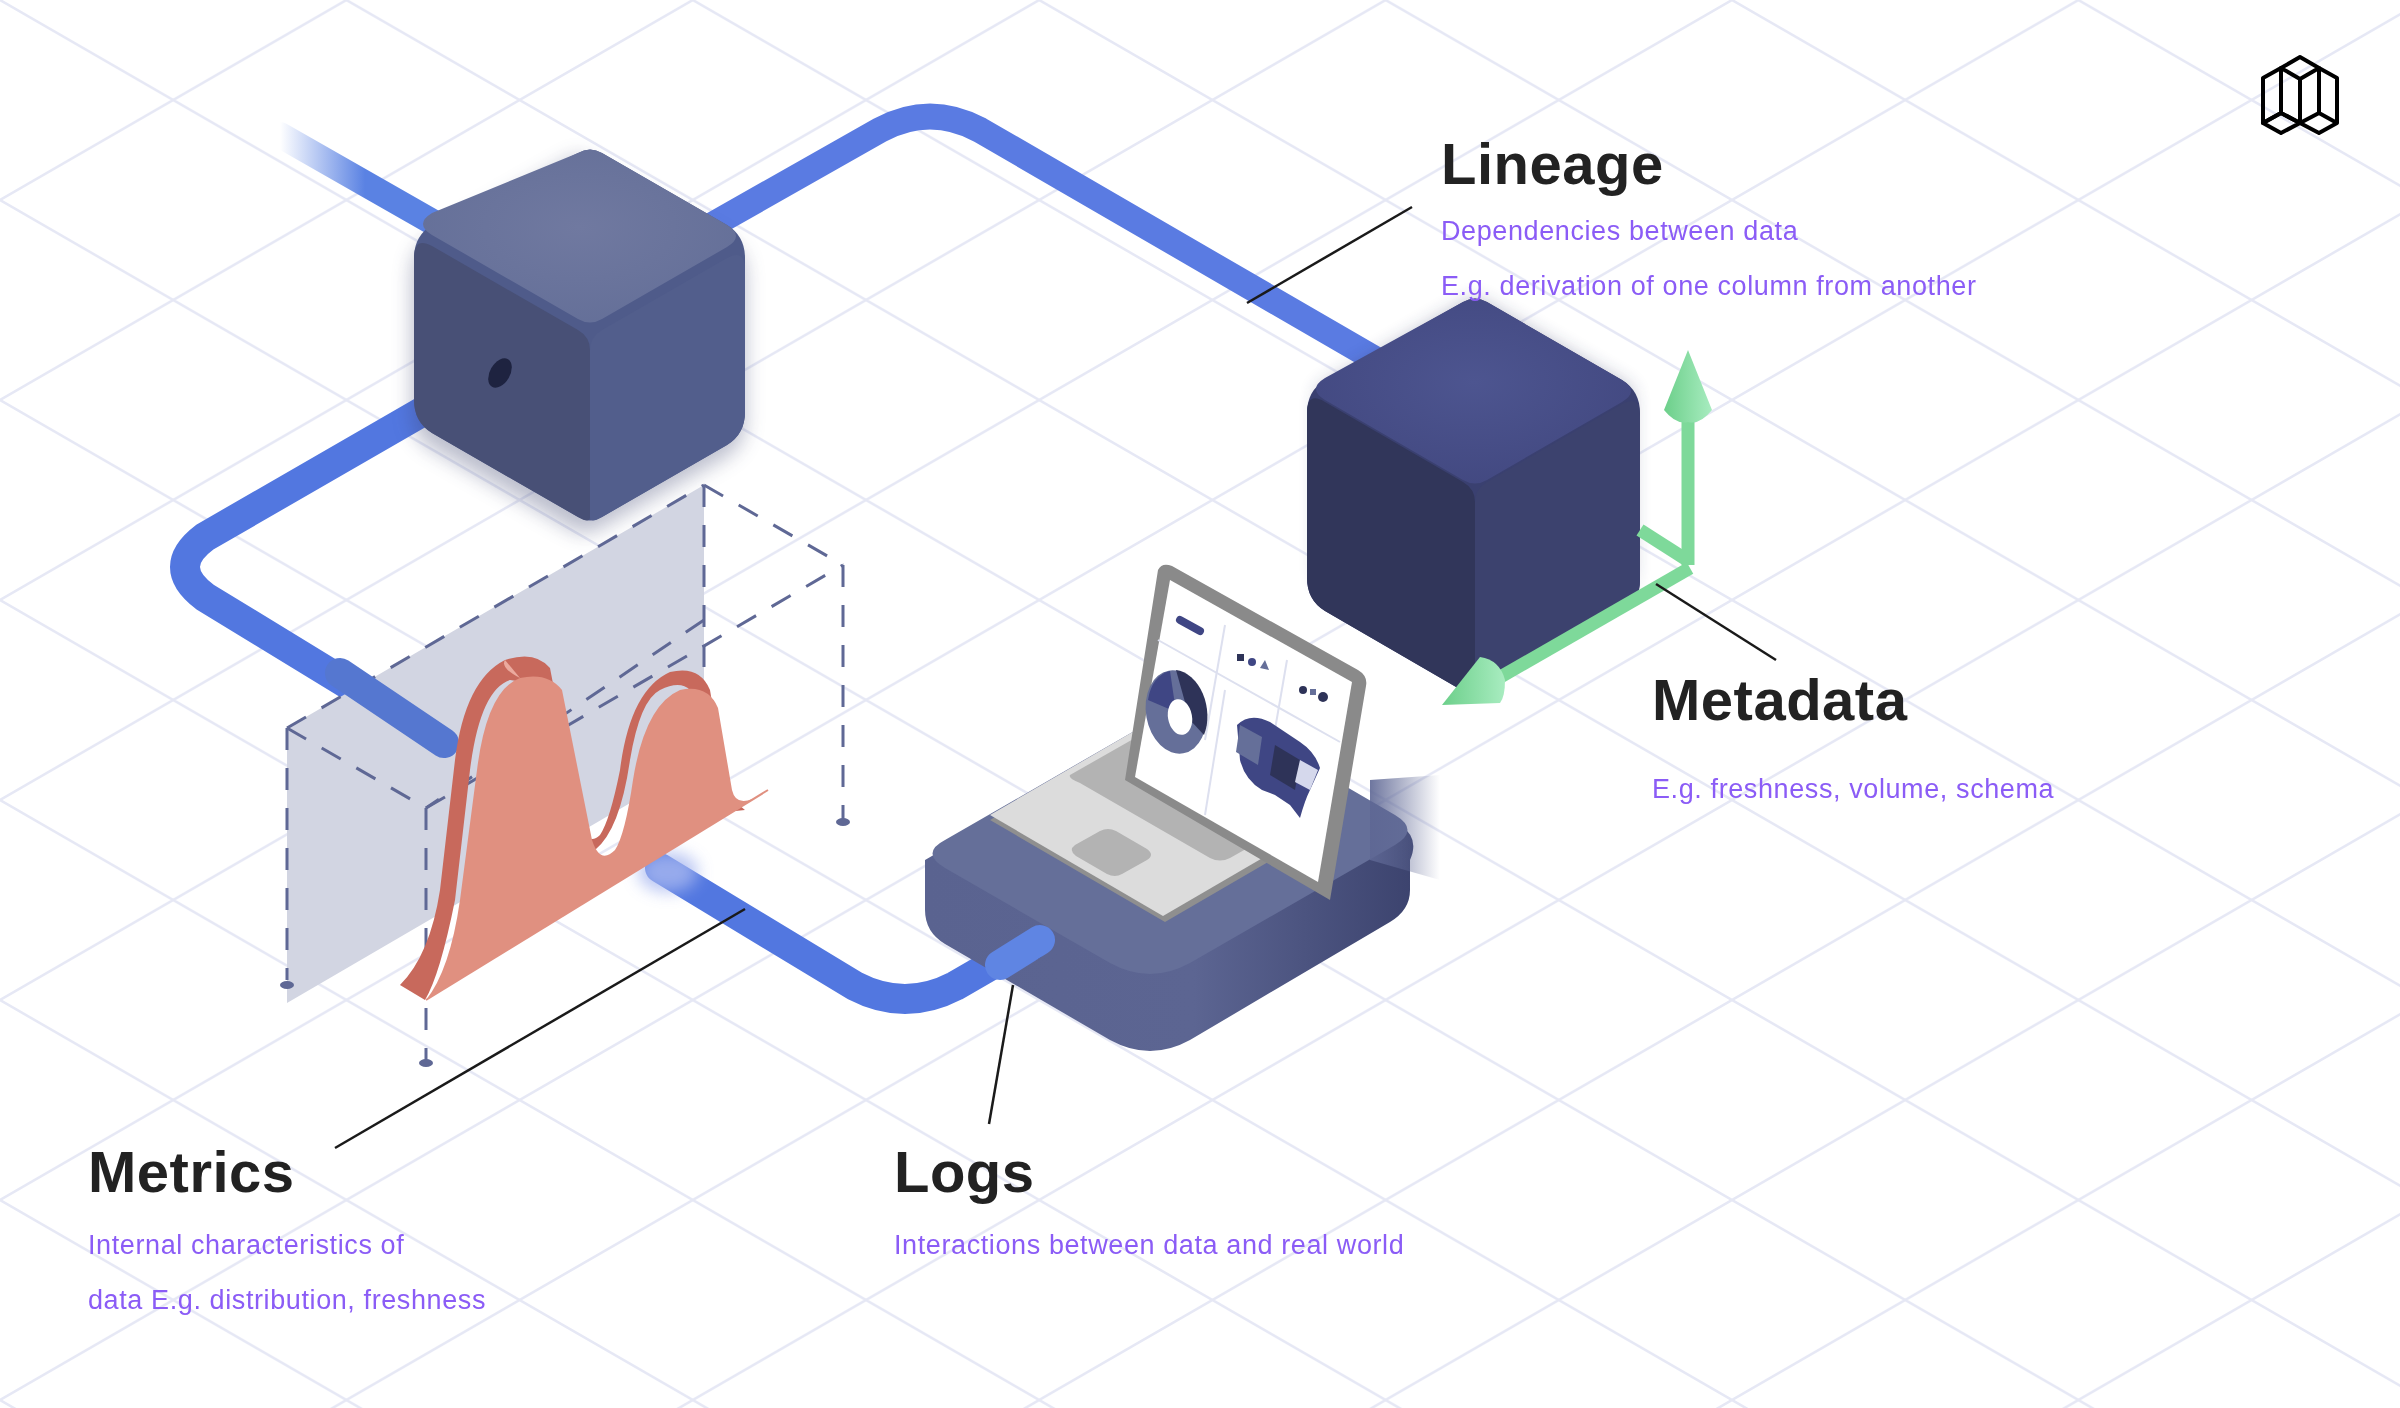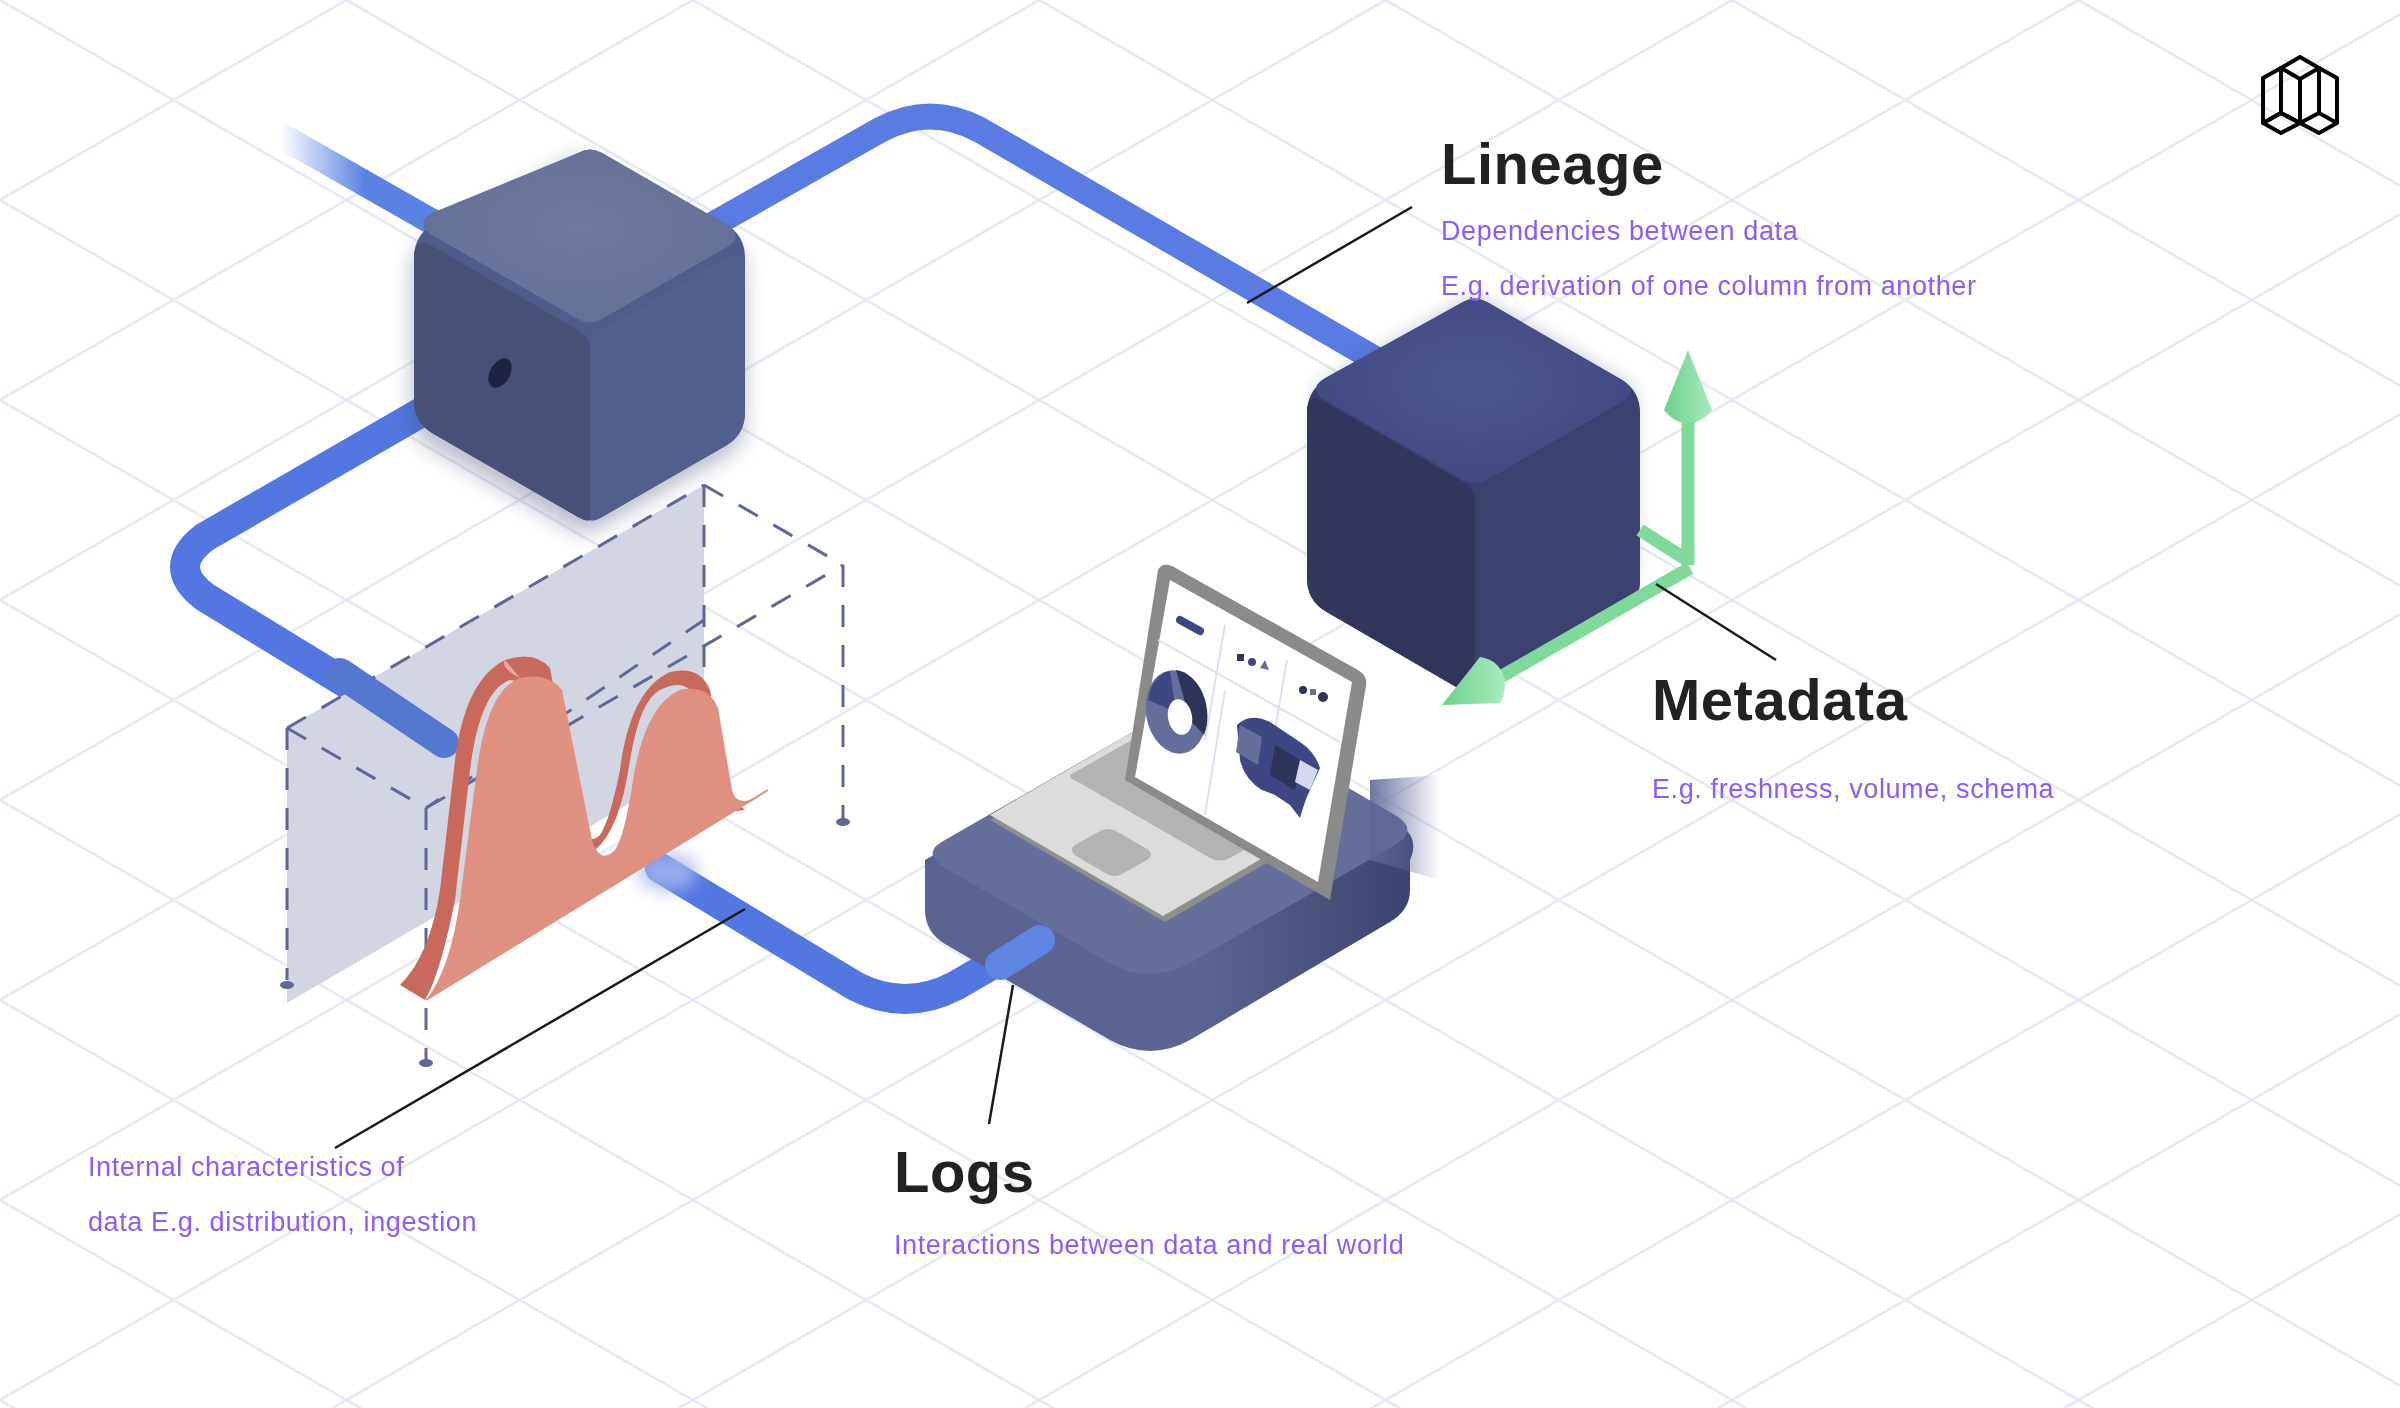--- a/index.html
+++ b/index.html
@@ -194,20 +194,21 @@
   <p>Dependencies between data</p>
   <p class="ex">E.g. derivation of one column from another</p>
 </div>
 
 <div class="label" id="lbl-metadata">
   <h2>Metadata</h2>
   <p class="ex">E.g. freshness, volume, schema</p>
 </div>
 
 <div class="label" id="lbl-metrics">
+  <h2>Metrics</h2>
   <p>Internal characteristics of</p>
-  <p><span>data</span> <span class="ex">E.g. distribution, ingestion</span></p>
+  <p><span>data</span> <span class="ex">E.g. distribution, freshness</span></p>
 </div>
 
 <div class="label" id="lbl-logs">
   <h2>Logs</h2>
   <p>Interactions between data and real world</p>
 </div>
 
 </body></html>

